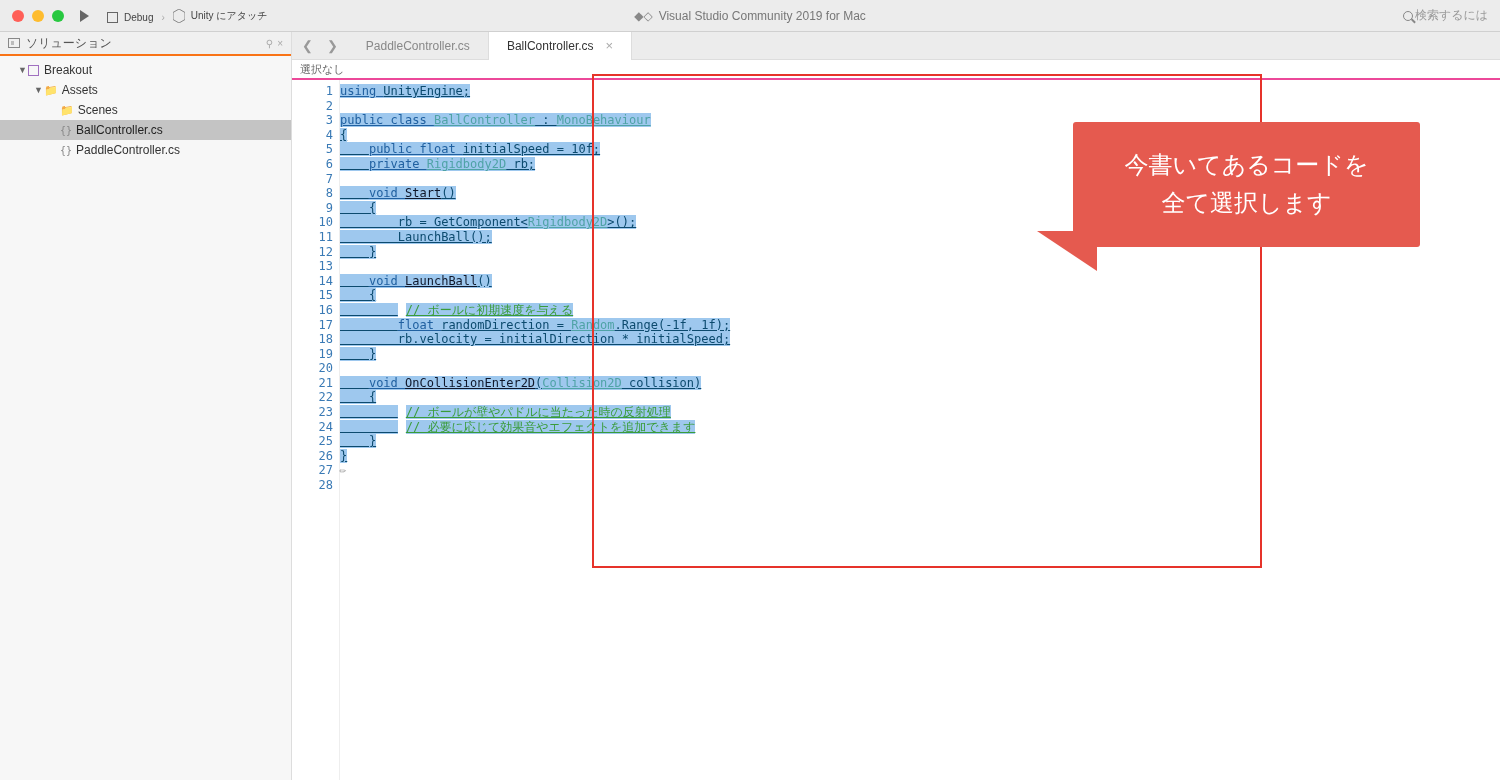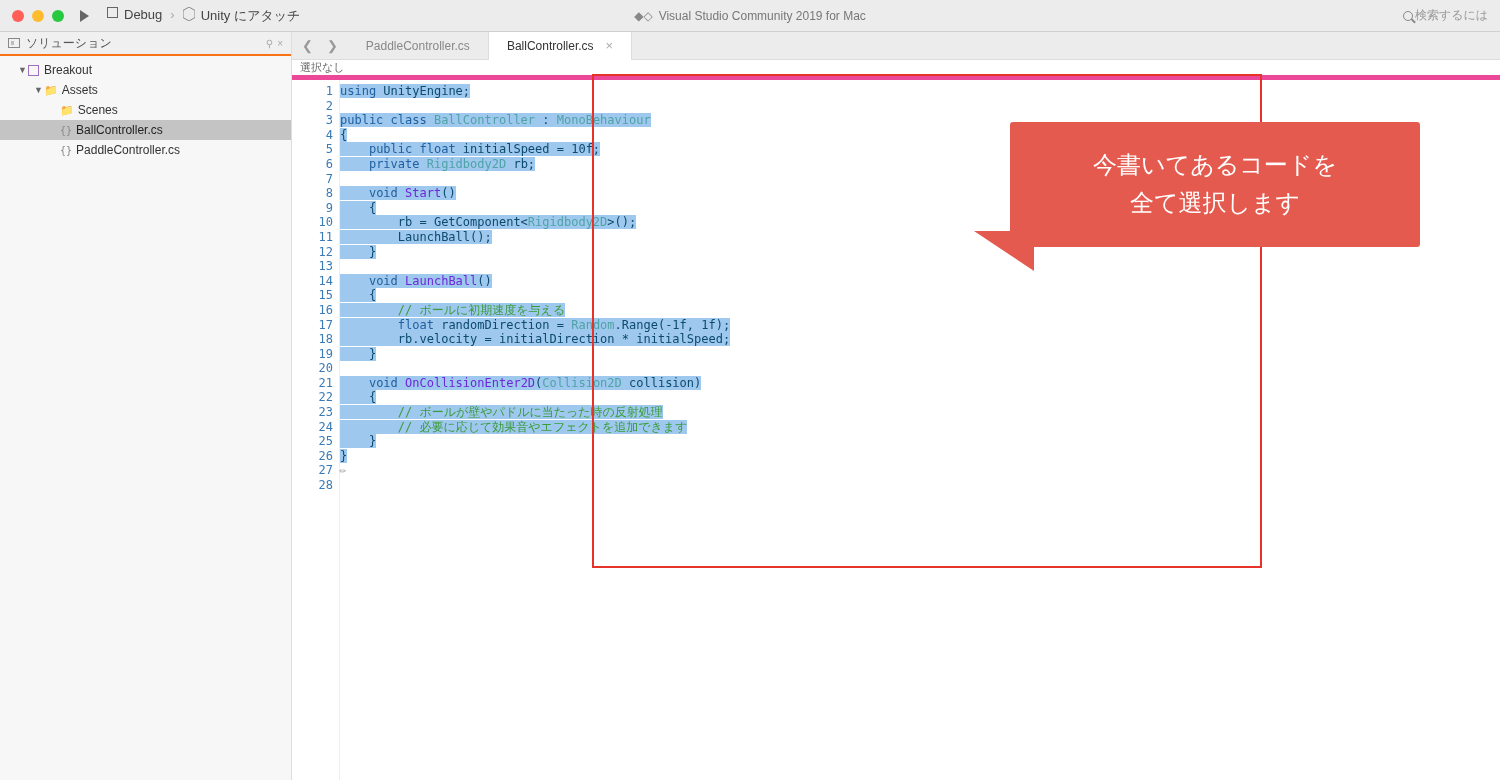--- a/index.html
+++ b/index.html
@@ -19,21 +19,21 @@
       align-items: center;
       padding: 0 12px;
       position: relative;
     }
     .traffic-lights { display: flex; gap: 8px; margin-right: 16px; }
     .traffic-light { width: 12px; height: 12px; border-radius: 50%; }
     .tl-red { background: #ff5f57; }
     .tl-yellow { background: #febc2e; }
     .tl-green { background: #28c840; }
     .play-icon { width: 0; height: 0; border-left: 9px solid #666; border-top: 6px solid transparent; border-bottom: 6px solid transparent; margin-right: 18px; }
-    .debug-group { display: flex; align-items: flex-start; gap: 6px; color: #444; font-size: 13px; }
+    .debug-group { display: flex; align-items: flex-end; gap: 6px; color: #444; font-size: 10px; }
     .square-icon { width: 11px; height: 11px; border: 1.5px solid #666; }
     .chevron-sep { color: #aaa; margin: 0 2px; }
     .unity-hex { width: 12px; height: 14px; display: inline-block; }
     .window-title-center {
       position: absolute; left: 50%; transform: translateX(-50%);
       color: #777; font-size: 12px; display: flex; align-items: center; gap: 6px;
     }
     .vs-logo { color: #888; }
     .search-area { margin-left: auto; display: flex; align-items: center; gap: 2px; color: #999; font-size: 12px; }
     .magnifier { width: 10px; height: 10px; border: 1.5px solid #888; border-radius: 50%; position: relative; }
@@ -83,50 +83,50 @@
     .tab-nav { display: flex; align-items: center; padding: 0 10px; gap: 14px; color: #999; font-size: 13px; }
     .tab {
       display: flex; align-items: center; padding: 0 18px;
       font-size: 12px; color: #888; border-right: 1px solid #ddd;
       background: #ececec; position: relative;
     }
     .tab.active { background: #fff; color: #333; font-weight: 500;}
     .tab.active::after { content: ''; position: absolute; bottom: -1px; left: 0; right: 0; height: 1px; background: #fff; }
     .tab-close { margin-left: 12px; color: #aaa; font-size: 13px; }
 
-    .breadcrumb-bar { height: 20px; padding: 0 8px; font-size: 11px; color: #666; display: flex; align-items: center; border-bottom: 5px solid #ec4899; }
+    .breadcrumb-bar { height: 20px; padding: 0 8px; font-size: 11px; color: #666; display: flex; align-items: center; border-bottom: 2px solid #ec4899; }
 
     .code-wrap { flex: 1; display: flex; font-family: Menlo, Monaco, Consolas, monospace; font-size: 12px; overflow: auto;}
     .gutter {
       width: 48px; text-align: right; padding: 4px 6px 4px 0;
       color: #3a7ab5; background: #fff; user-select: none;
       border-right: 1px solid #eee;
     }
     .gutter div { line-height: 14.6px; }
     .code-body { flex: 1; padding: 4px 0; position: relative; }
     .code-line { line-height: 14.6px; white-space: pre; height: 14.6px;}
-    .hl { background: #9ec8ee; }
+    .hl { background: #9ec8ee; text-decoration: underline; }
     .kw { color: #2060a0; }
     .type { color: #4fa3a6; }
-    .str, .comment { color: #3a9c3a; }
+    .str, .comment { color: #3a9c3a; margin-left: 8px; }
     .plain { color: #0c4a6e; }
-    .method { color: #6d28d9; }
+    .method { color: #0f172a; }
 
     .red-frame {
       position: absolute;
       left: 300px; top: 42px;
       width: 670px; height: 494px;
       border: 2px solid #e6332a;
       pointer-events: none;
     }
 
     .callout {
       position: absolute;
       right: 80px; top: 90px;
-      width: 410px;
+      width: 347px;
       background: #e55a4f;
       color: #fff;
       padding: 24px 20px;
       font-size: 24px;
       text-align: center;
       line-height: 1.6;
       border-radius: 3px;
     }
     .callout-tail {
       position: absolute;

